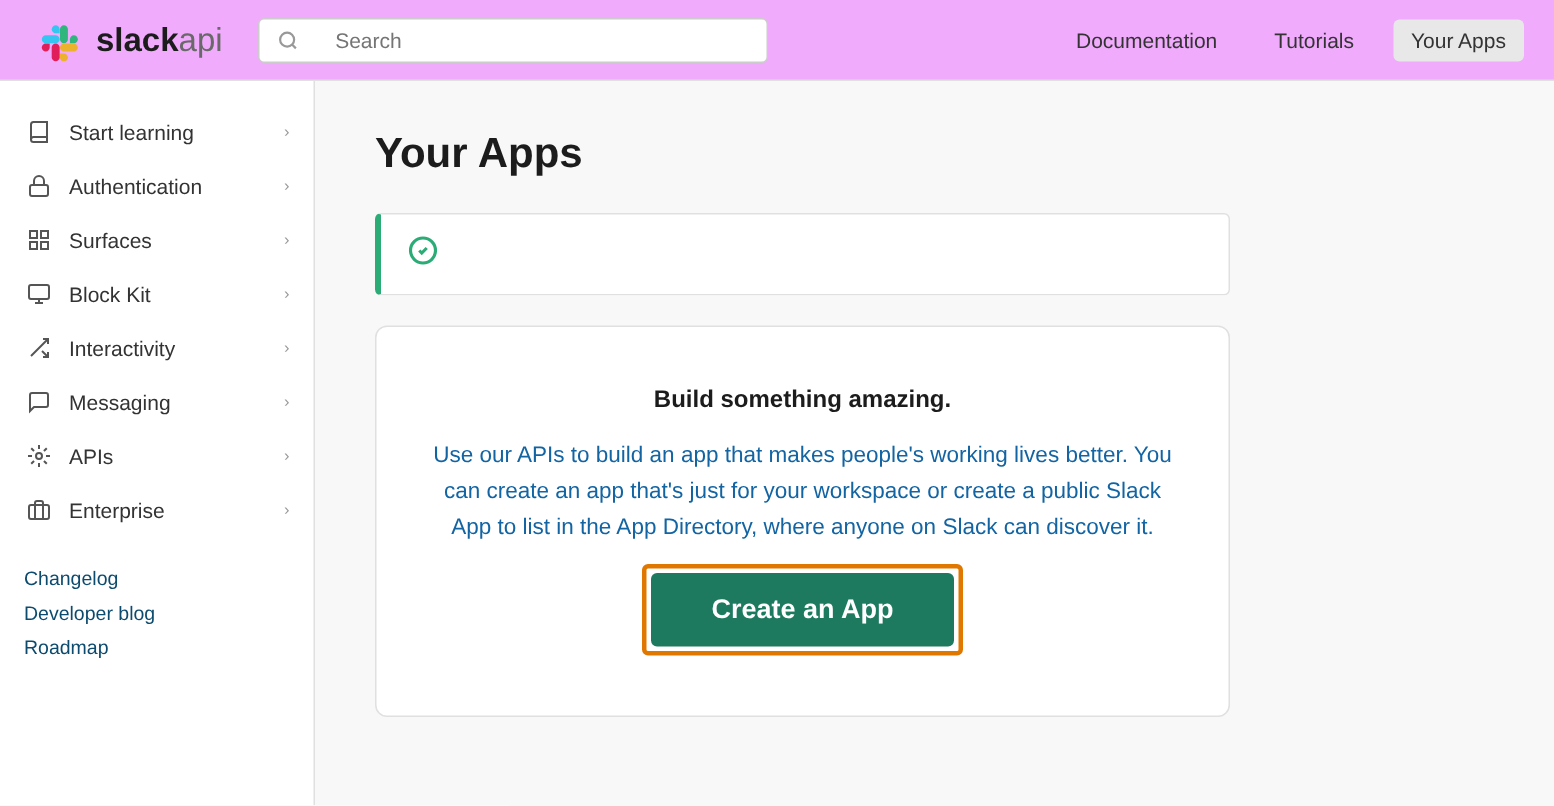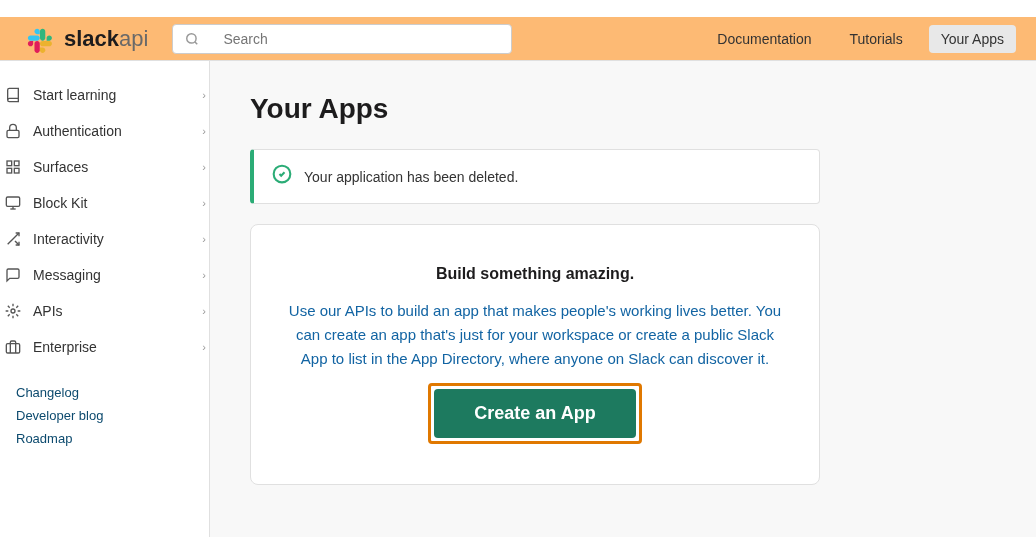--- a/index.html
+++ b/index.html
@@ -1,21 +1,21 @@
 <!DOCTYPE html>
 <html><head>
   <meta charset="utf-8">
   <style>
     * { margin: 0; padding: 0; box-sizing: border-box; }
     body { font-family: -apple-system, BlinkMacSystemFont, 'Segoe UI', sans-serif; background: #fff; width: 1036px; height: 537px; overflow: hidden; display: flex; flex-direction: column; }
 
     
     .header {
-      display: flex; align-items: center; padding: 0 20px; height: 44px;
-      border-bottom: 1px solid #e0e0e0; background: #fdba74; flex-shrink: 0; margin-top: 17px;
+      display: flex; align-items: center; padding: 0 20px; height: 54px;
+      border-bottom: 1px solid #e0e0e0; background: #f0abfc; flex-shrink: 0;
     }
     .logo-area {
       display: flex; align-items: center; gap: 8px; margin-right: 24px;
     }
     .slack-logo {
       width: 36px; height: 36px; flex-shrink: 0;
     }
     .search-bar {
       flex: 1; max-width: 340px; margin-right: auto;
     }
@@ -43,21 +43,21 @@
     .body {
       display: flex; flex: 1; overflow: hidden;
     }
 
     
     .sidebar {
       width: 210px; border-right: 1px solid #e0e0e0; background: #fff;
       padding: 16px 0; overflow-y: auto; flex-shrink: 0;
     }
     .sidebar-item {
-      display: flex; align-items: center; padding: 8px 3px; cursor: pointer;
+      display: flex; align-items: center; padding: 8px 16px; cursor: pointer;
       font-size: 14px; color: #333; position: relative;
     }
     .sidebar-item .icon {
       width: 20px; height: 20px; margin-right: 10px; flex-shrink: 0;
       display: flex; align-items: center; justify-content: center;
     }
     .sidebar-item .chevron {
       margin-left: auto; color: #999; font-size: 11px;
     }
     .sidebar-footer {
@@ -258,21 +258,20 @@
   <main class="main">
     <h1 class="page-title">Your Apps</h1>
 
     <div class="alert">
       <span class="alert-icon">
         <svg width="20" height="20" viewBox="0 0 24 24" fill="none" stroke="#2bac76" stroke-width="2.5">
             <circle cx="12" cy="12" r="10"></circle>
             <polyline points="9 12 11 14 15 10"></polyline>
           </svg>
       </span>
-      <span class="alert-text">Your application has been deleted.</span>
     </div>
 
     <div class="card">
       <h2 class="card-title">Build something amazing.</h2>
       <p class="card-desc">Use our APIs to build an app that makes people's working lives better. You can create an app that's just for your workspace or create a public Slack App to list in the App Directory, where anyone on Slack can discover it.</p>
       <div class="create-btn-wrap">
         <button class="create-btn">Create an App</button>
       </div>
     </div>
   </main>

